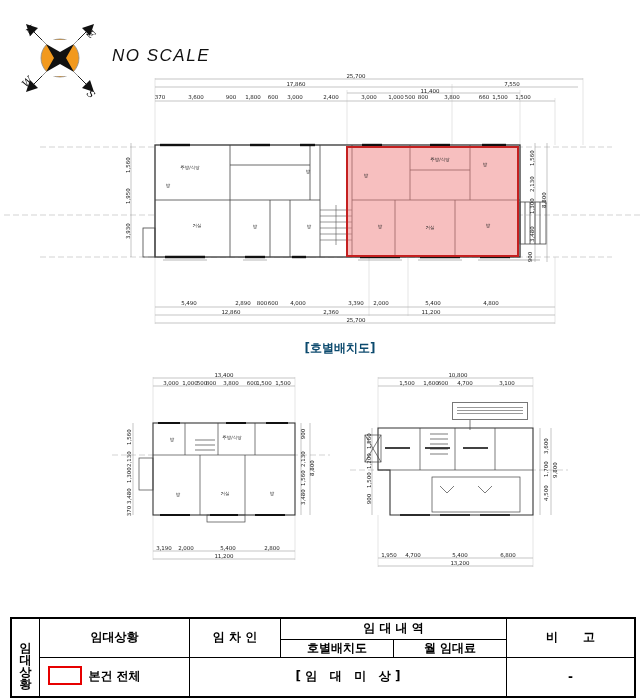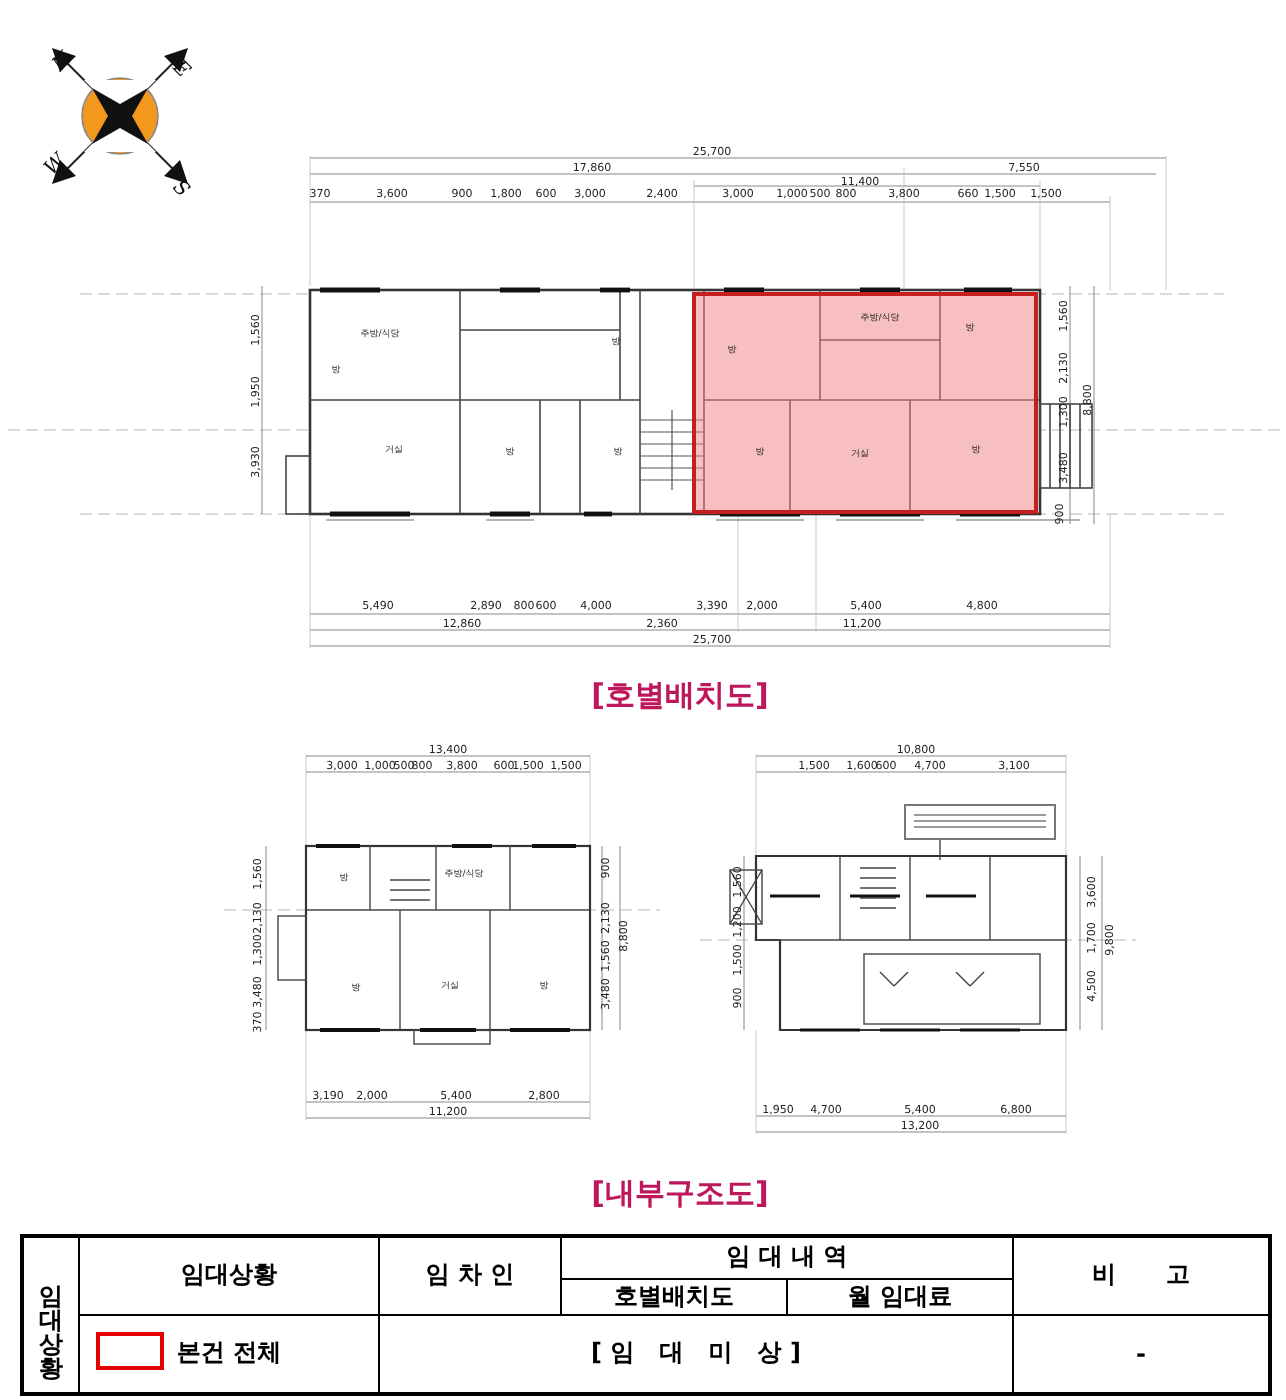--- a/index.html
+++ b/index.html
@@ -1,20 +1,20 @@
 <!DOCTYPE html>
 <html><head>
 <meta charset="utf-8">
 <style>
   html,body{margin:0;padding:0;}
   body{width:643px;height:700px;background:#fff;font-family:"DejaVu Sans",sans-serif;position:relative;overflow:hidden;}
   #page{position:absolute;inset:0;}
   svg{position:absolute;left:0;top:0;}
   .noscale{position:absolute;left:112px;top:46px;font-size:17px;font-style:italic;letter-spacing:1.5px;color:#111;font-family:"Liberation Sans",sans-serif;}
-  .seclabel{position:absolute;transform:translate(-50%,-50%);font-weight:bold;font-size:15px;color:#be185d;white-space:nowrap;}
+  .seclabel{position:absolute;transform:translate(-50%,-50%);font-weight:bold;font-size:12px;color:#0c4a6e;white-space:nowrap;}
   .dim{position:absolute;font-size:5.5px;line-height:1;color:#222;transform:translate(-50%,-50%);white-space:nowrap;font-family:"DejaVu Sans",sans-serif;}
   .dim.rot{transform:translate(-50%,-50%) rotate(-90deg);}
   .room{position:absolute;font-size:4.5px;line-height:1;color:#222;transform:translate(-50%,-50%);white-space:nowrap;}
   .notebox{position:absolute;left:452px;top:402px;width:76px;height:18px;border:0.5px solid #777;background:#fff;padding:2px 4px;box-sizing:border-box;}
   .notebox .ln{height:1px;background:#999;margin:2px 0;}
   table.lease{position:absolute;left:10px;top:617px;width:626px;border-collapse:collapse;border:2px solid #000;table-layout:fixed;font-weight:bold;color:#000;}
   table.lease td{border:1px solid #000;text-align:center;vertical-align:middle;font-size:12px;padding:0;}
   td.vhead{width:27px;font-size:11px;line-height:1.5;writing-mode:vertical-rl;text-orientation:upright;}
   td.pre{white-space:pre;}
   .partcell{position:relative;height:38px;}
@@ -42,20 +42,21 @@
     <polygon points="48,48 30,66 66,66" fill="#fff"></polygon>
     <polygon points="34,34 48,42 62,34 54,48 62,62 48,54 34,62 42,48" fill="#111"></polygon>
     <g font-family="DejaVu Serif, serif" font-style="italic" font-size="10" fill="#111">
       <text x="18" y="26" transform="rotate(-45 18 26)">N</text>
       <text x="74" y="24" transform="rotate(45 74 24)">E</text>
       <text x="14" y="78" transform="rotate(-45 14 78)">W</text>
       <text x="74" y="84" transform="rotate(45 74 84)">S</text>
     </g>
   </svg>
 
+  <span class="noscale">NO SCALE</span>
 
   <svg width="643" height="700" viewBox="0 0 643 700">
 
     <g stroke="#b5b5b5" stroke-width="0.6" stroke-dasharray="6 3">
       <line x1="40" y1="147" x2="612" y2="147"></line>
       <line x1="4" y1="215" x2="640" y2="215"></line>
       <line x1="40" y1="257" x2="612" y2="257"></line>
       <line x1="112" y1="455" x2="330" y2="455"></line>
       <line x1="350" y1="470" x2="568" y2="470"></line>
     </g>
@@ -337,21 +338,20 @@
       <span class="room" style="left: 430px; top: 228px;">거실</span>
       <span class="room" style="left: 488px; top: 226px;">방</span>
       <span class="room" style="left: 172px; top: 440px;">방</span>
       <span class="room" style="left: 232px; top: 438px;">주방/식당</span>
       <span class="room" style="left: 178px; top: 495px;">방</span>
       <span class="room" style="left: 225px; top: 494px;">거실</span>
       <span class="room" style="left: 272px; top: 494px;">방</span>
     </div>
 
   <div class="seclabel" style="left:340px;top:348px">[호별배치도]</div>
-  <div class="seclabel" style="left:340px;top:597px">[내부구조도]</div>
 
   <table class="lease">
     <tbody>
         <tr class="r1">
       <td class="vhead" rowspan="3">임대상황</td>
       <td rowspan="2" style="width:149px">임대상황</td>
       <td rowspan="2" style="width:90px" class="pre">임 차 인</td>
       <td colspan="2" style="width:225px" class="pre">임 대 내 역</td>
       <td rowspan="2" class="pre">비      고</td>
     </tr>

